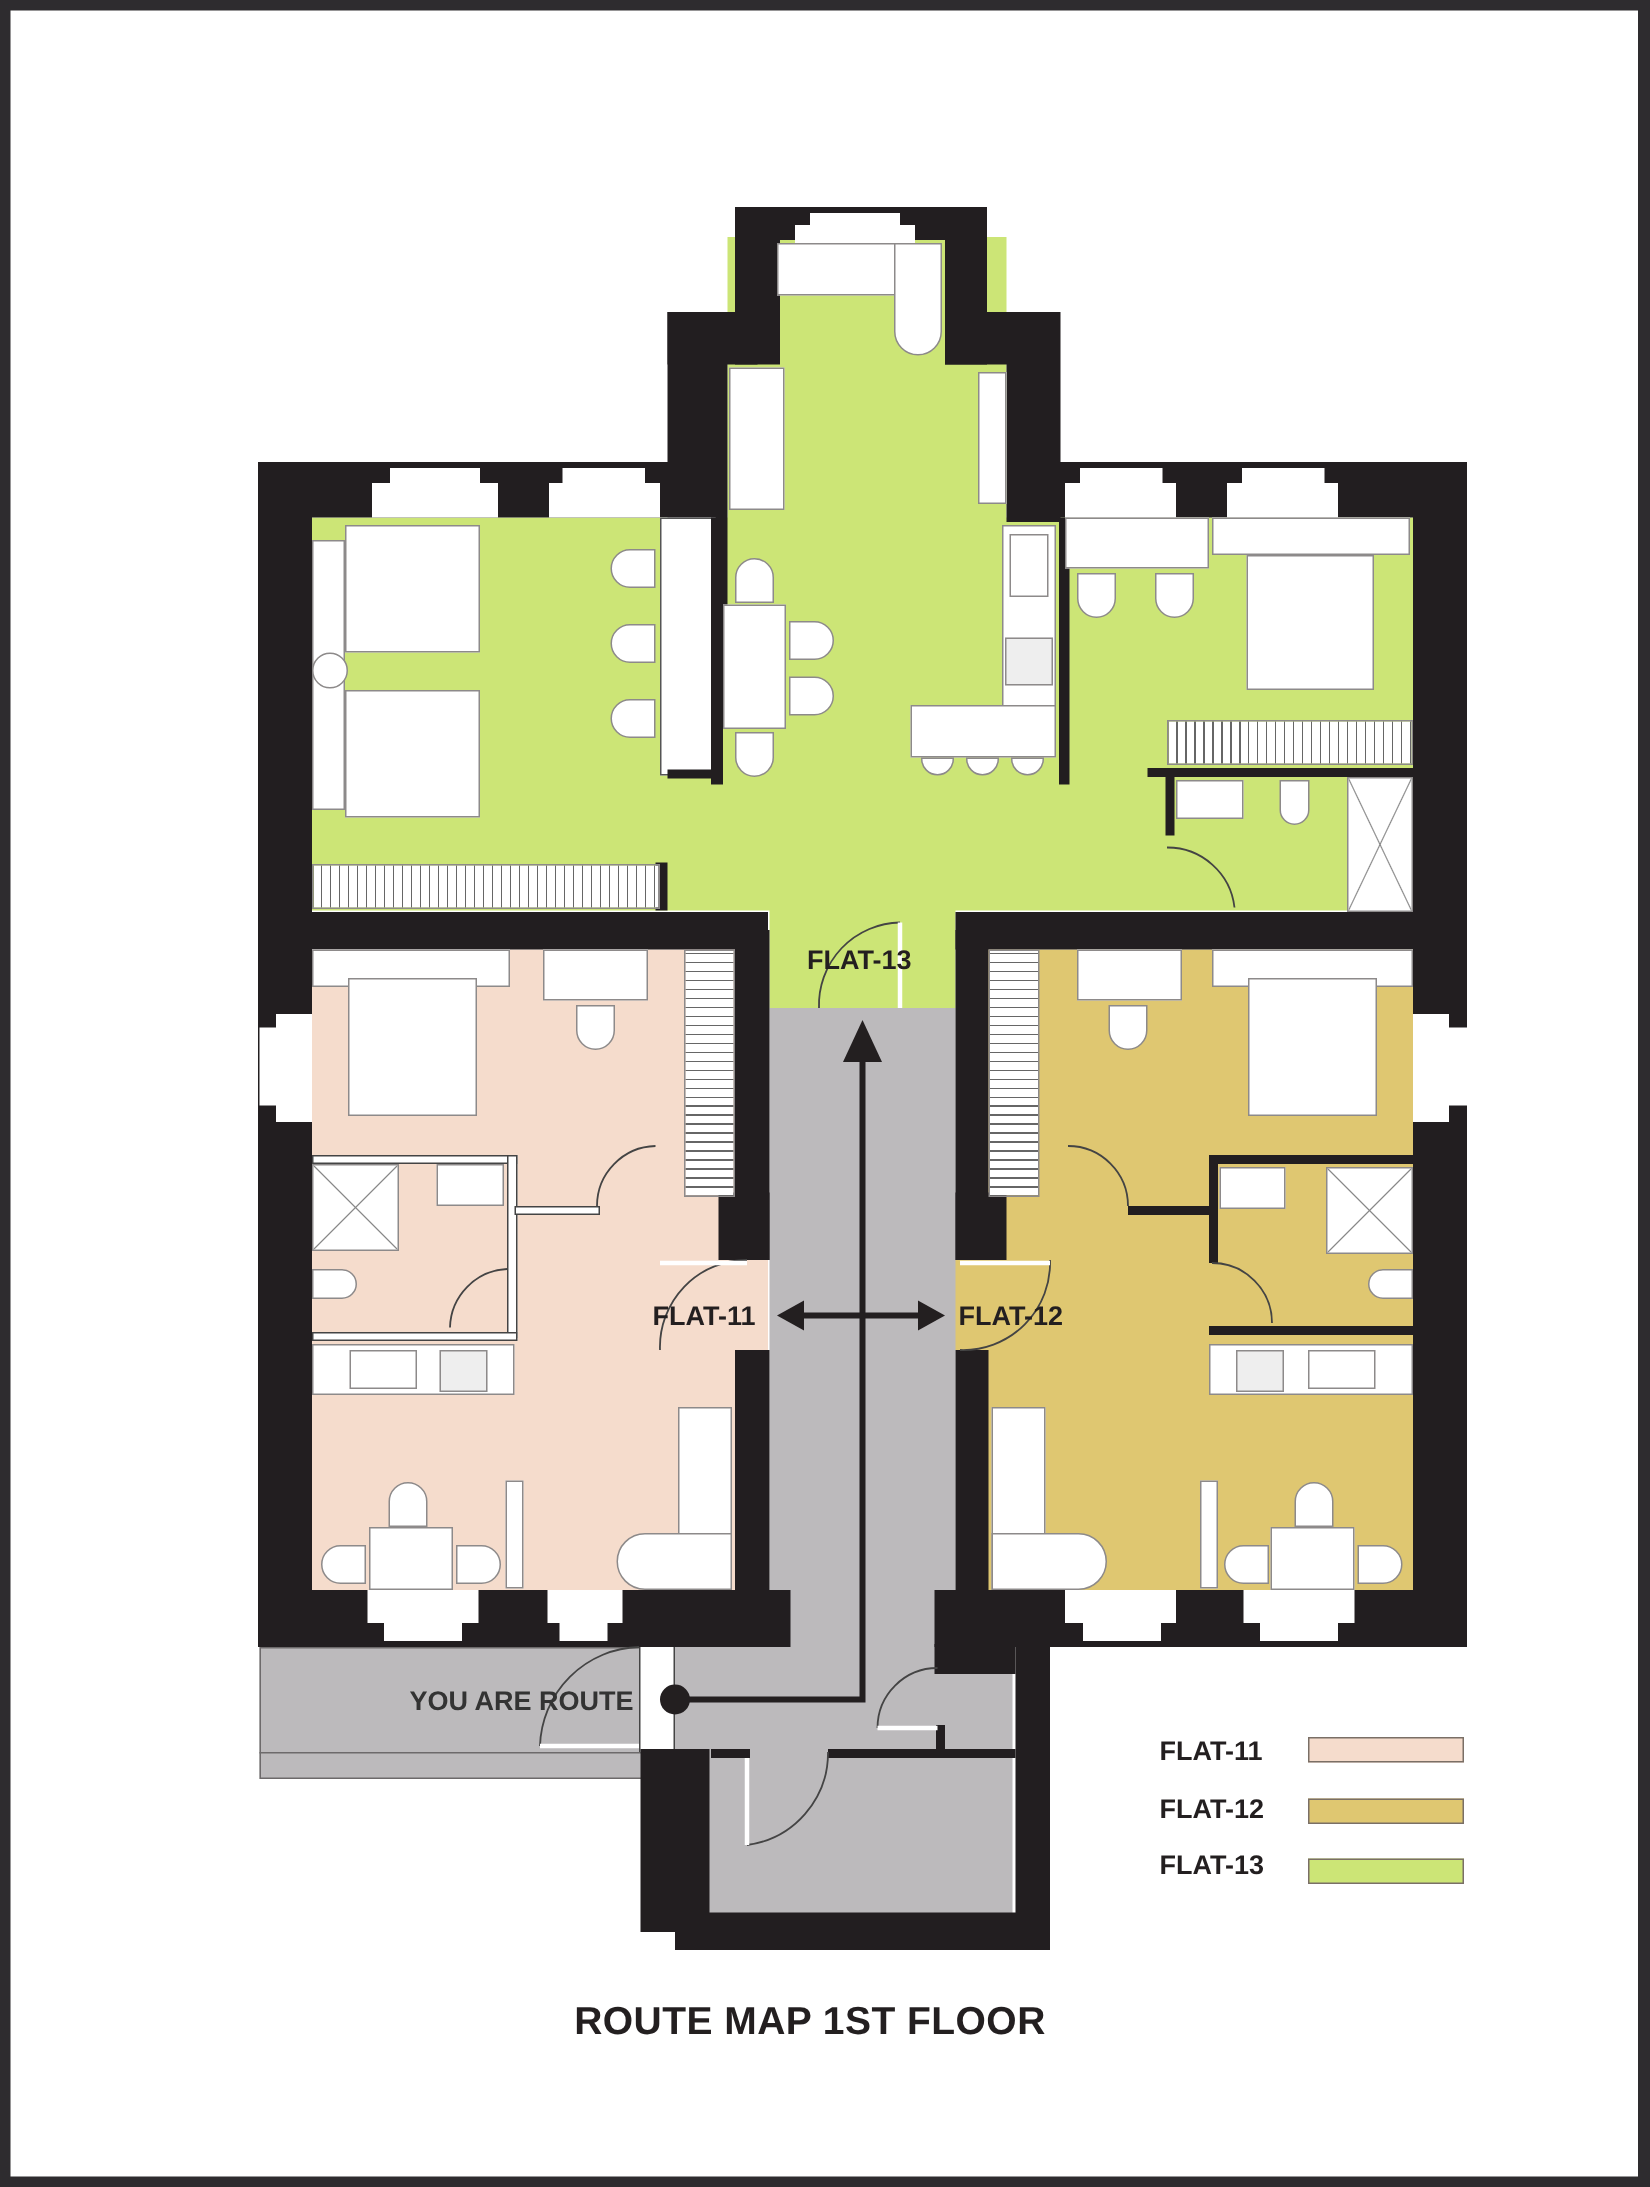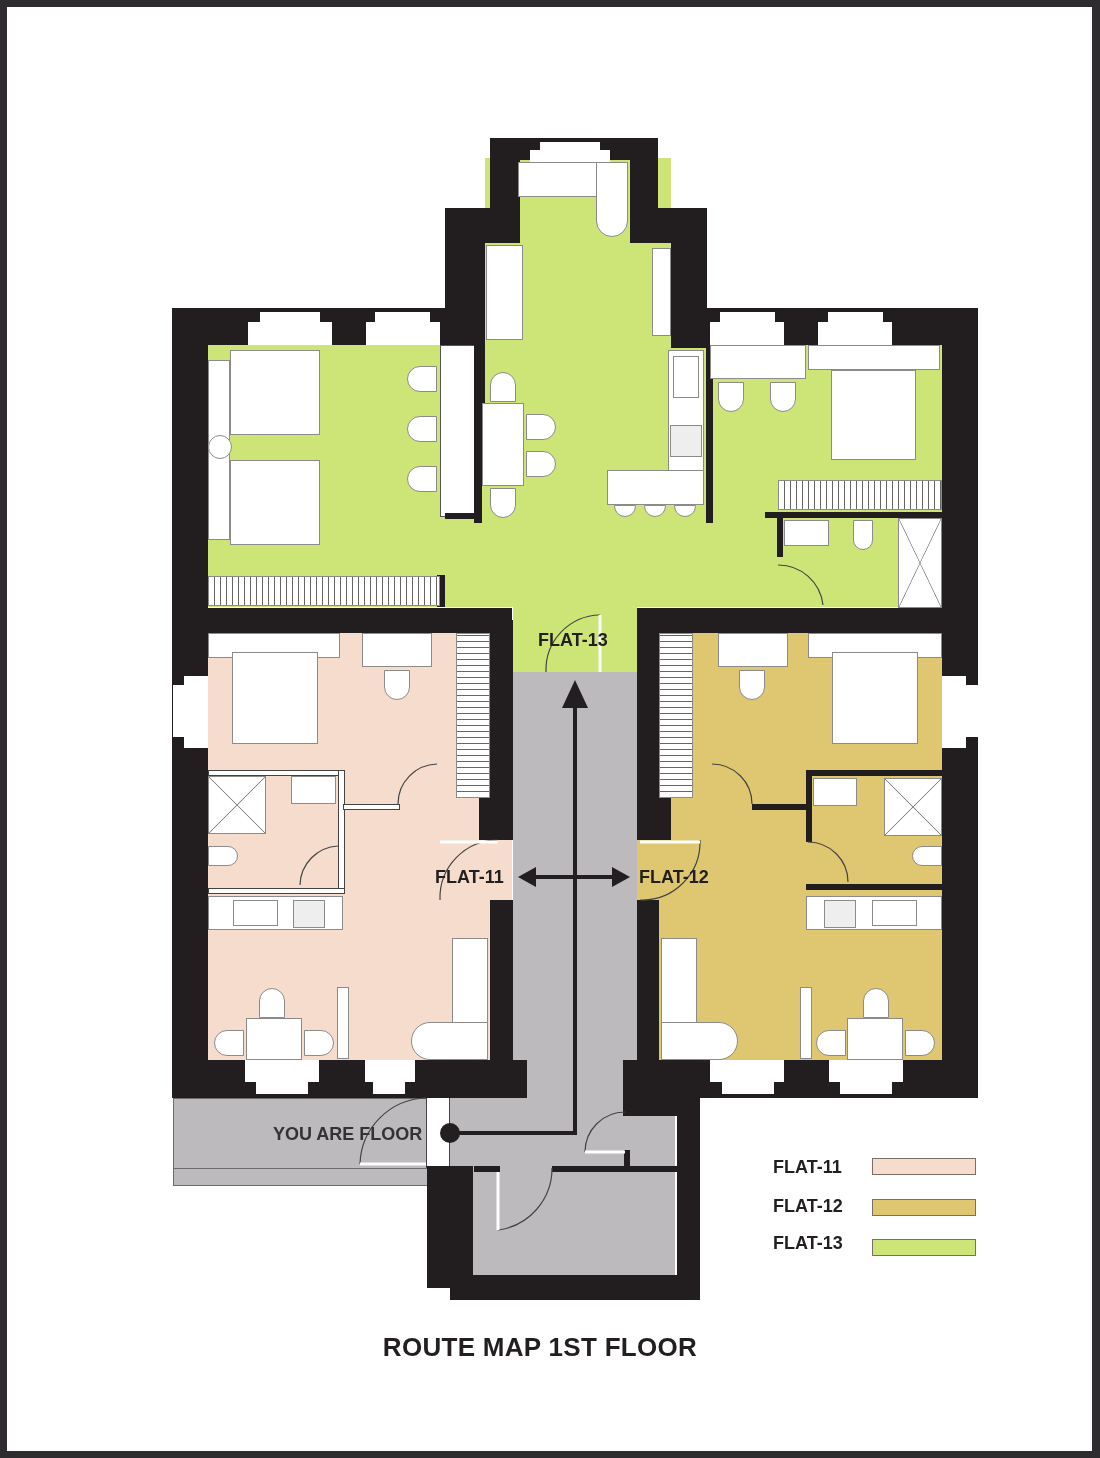--- a/index.html
+++ b/index.html
@@ -213,21 +213,21 @@
     <line x1="530" y1="877" x2="620" y2="877" stroke-width="4"></line>
     <polygon points="518,877 536,867 536,887" stroke="none"></polygon>
     <polygon points="630,877 612,867 612,887" stroke="none"></polygon>
     <circle cx="450" cy="1133" r="10" stroke="none"></circle>
   </g>
 </svg>
 
 <div class="label" style="left:538px;top:630px;font-size:18px;">FLAT-13</div>
 <div class="label" style="left:435px;top:867px;font-size:18px;">FLAT-11</div>
 <div class="label" style="left:639px;top:867px;font-size:18px;">FLAT-12</div>
-<div class="label" style="left:273px;top:1124px;font-size:18px;font-weight:bold;color:#333;">YOU ARE FLOOR</div>
+<div class="label" style="left:273px;top:1124px;font-size:18px;font-weight:bold;color:#333;">YOU ARE ROUTE</div>
 
 <div>
   <div class="legend-label" style="left:773px;top:1157px;">FLAT-11</div>
   <div class="swatch" style="left:872px;top:1158px;background:#f5dccc;"></div>
   <div class="legend-label" style="left:773px;top:1196px;">FLAT-12</div>
   <div class="swatch" style="left:872px;top:1199px;background:#dfc771;"></div>
   <div class="legend-label" style="left:773px;top:1233px;">FLAT-13</div>
   <div class="swatch" style="left:872px;top:1239px;background:#cce576;"></div>
 </div>
 

